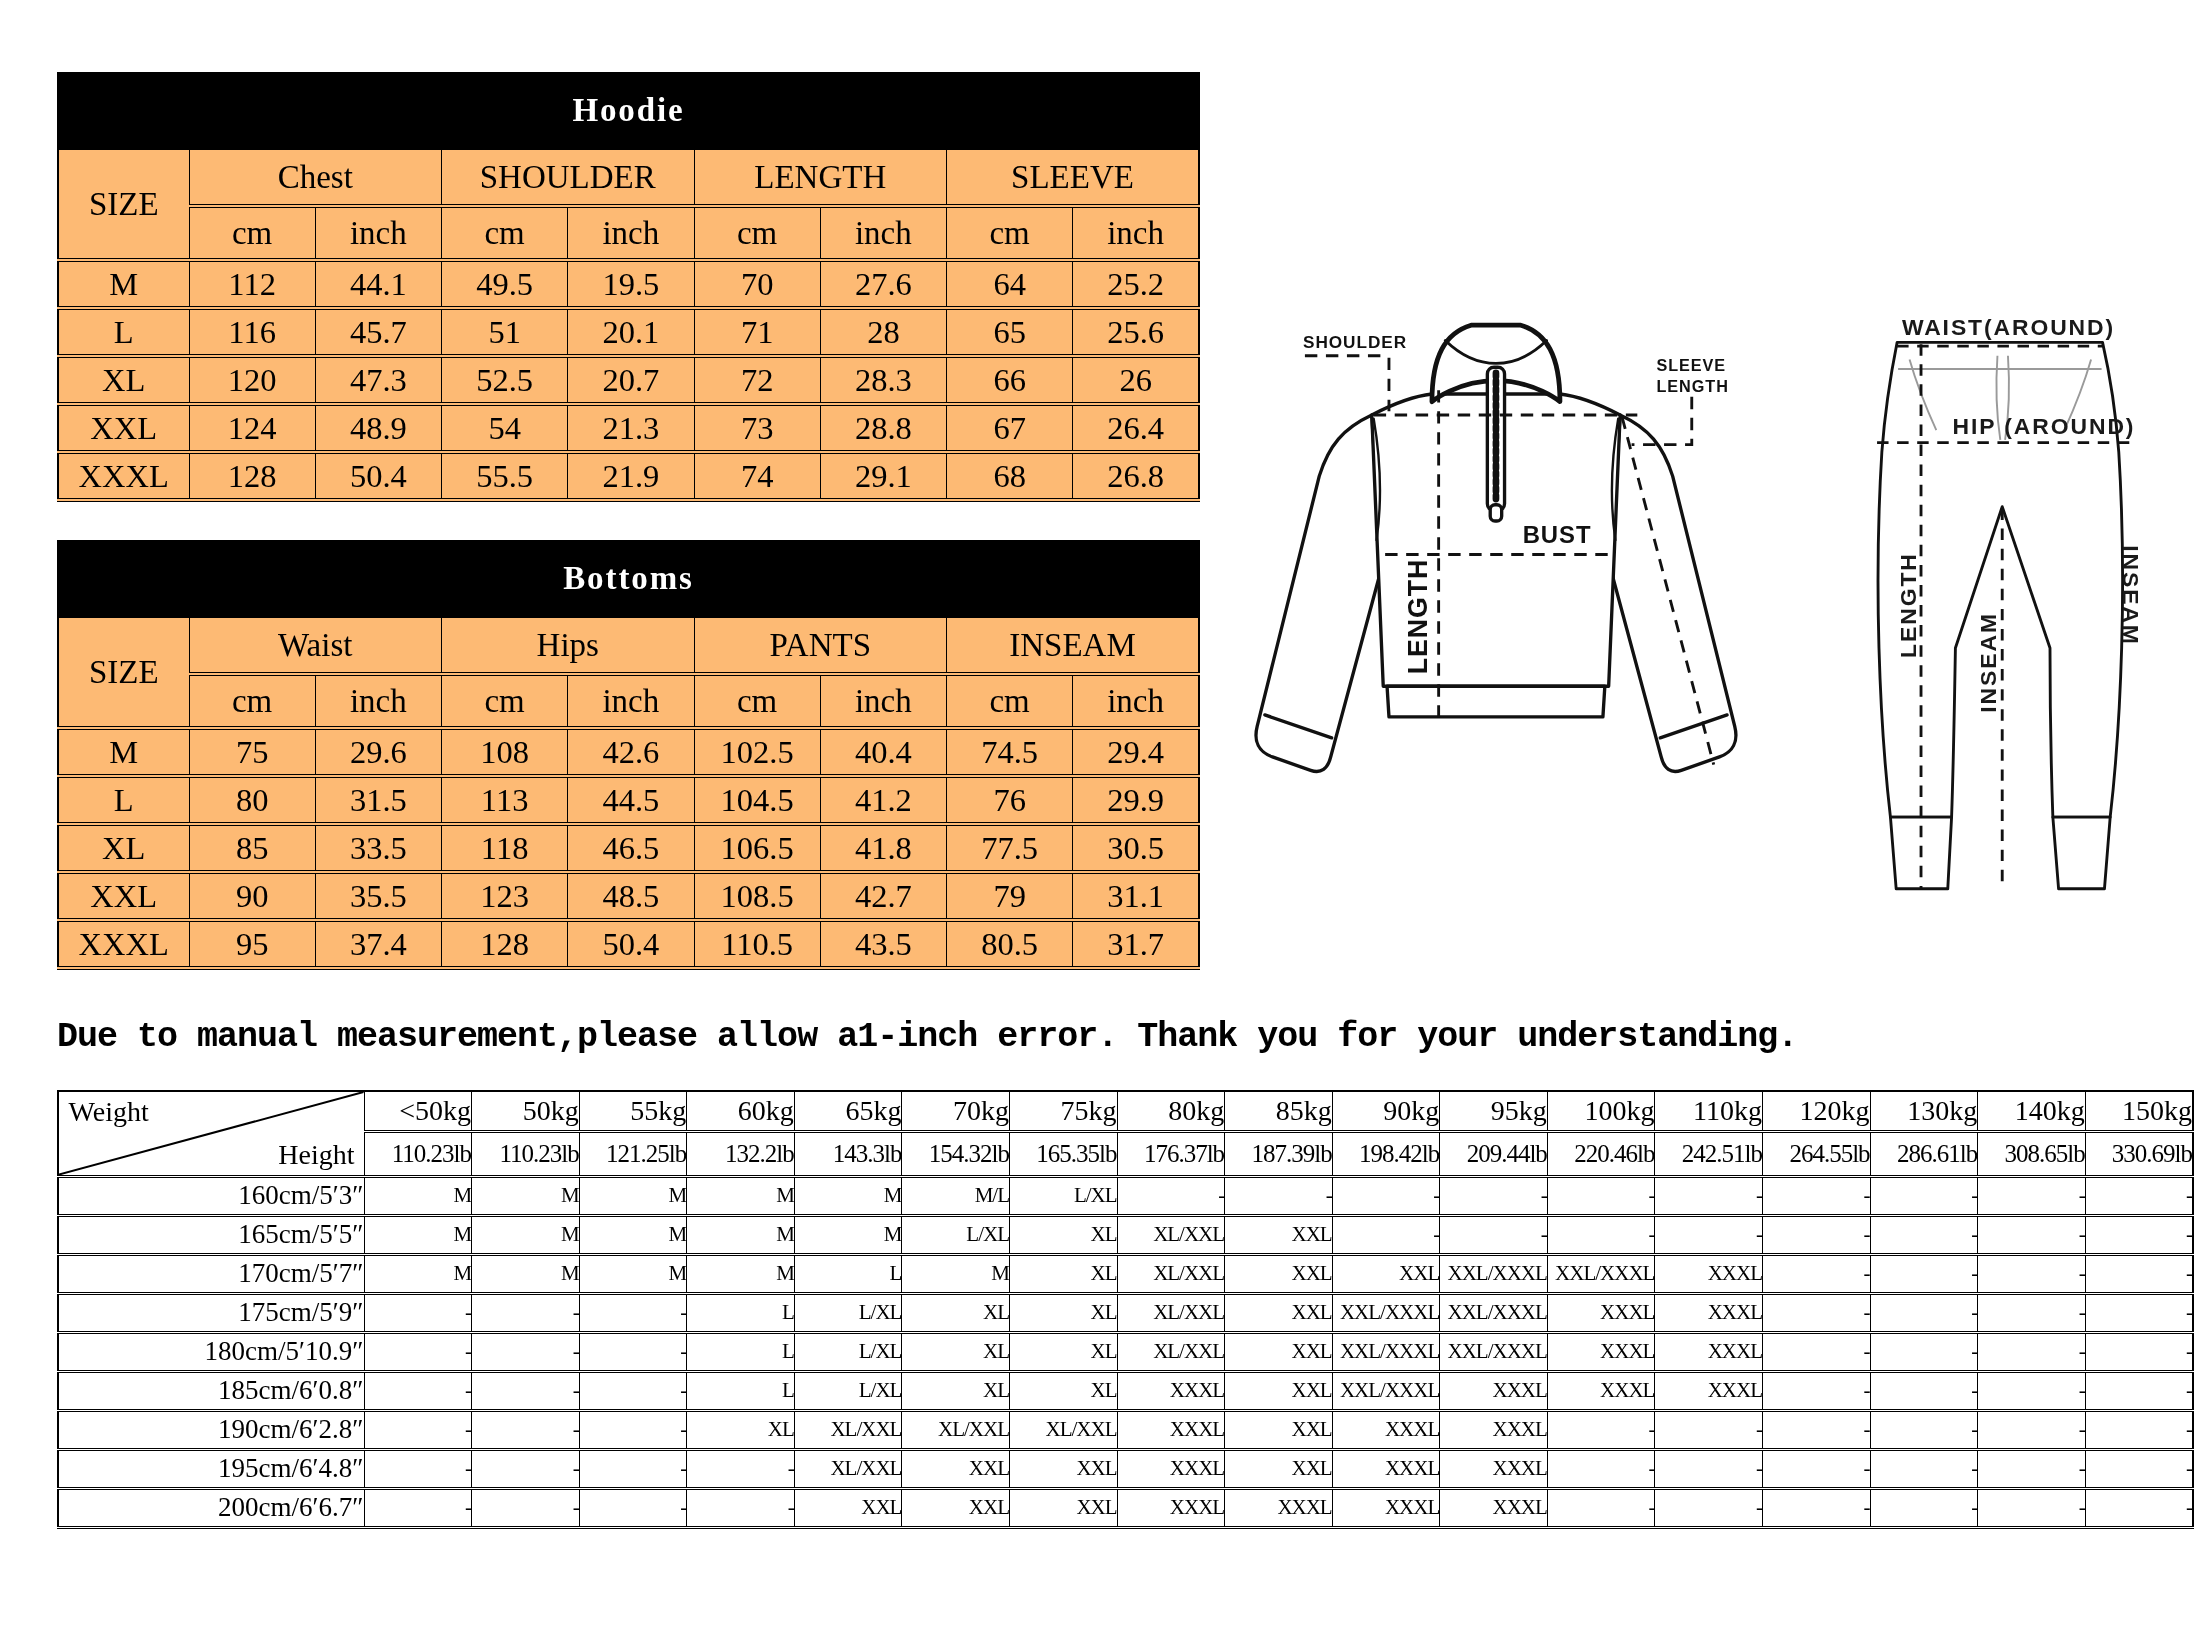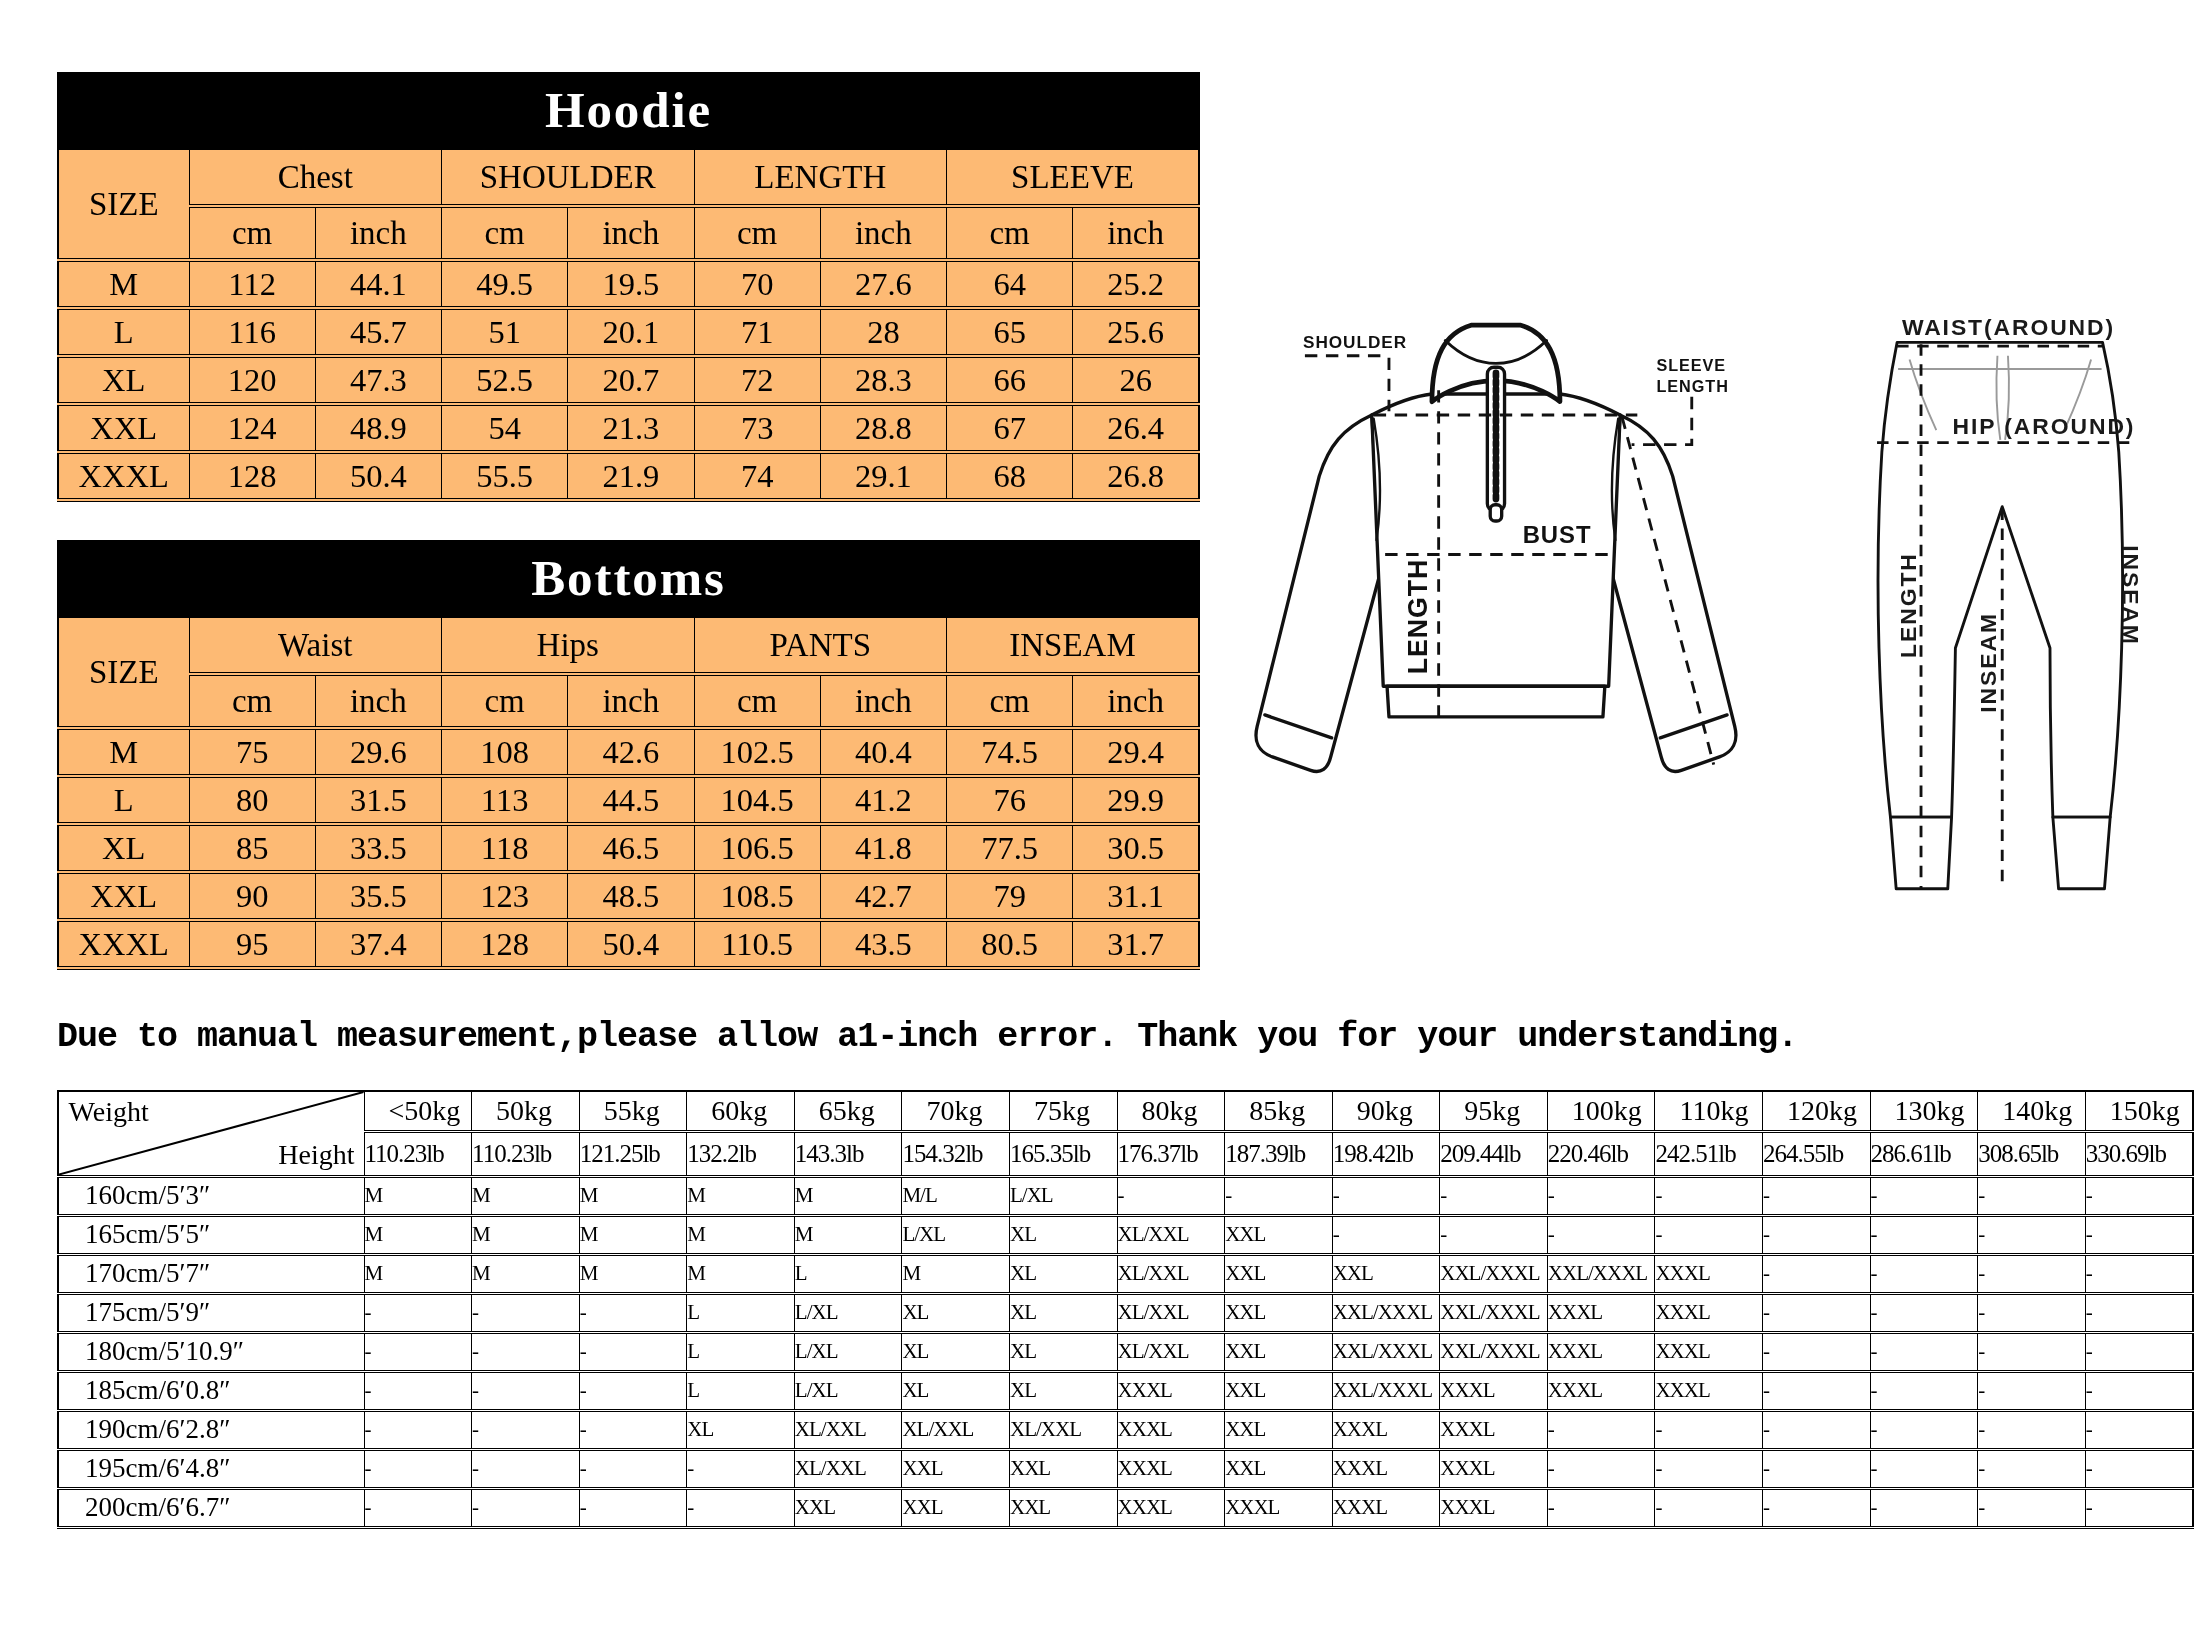--- a/index.html
+++ b/index.html
@@ -13,21 +13,21 @@
   
   .titlebar {
     background:#000; color:#fff; display:flex; align-items:center; justify-content:center;
     font-weight:bold;
   }
 
   
   .spec-block { left:57px; width:1143px; }
   #hoodie-block { top:72px; }
   #bottoms-block { top:540px; }
-  .spec-block .titlebar { height:76px; font-size:51px; letter-spacing:1.9px; }
+  .spec-block .titlebar { height:76px; font-size:33px; letter-spacing:1.9px; }
   table.spec-table {
     width:100%; border-collapse:collapse; table-layout:fixed; background:#fdba74;
     border:2.9px solid #000; text-align:center; font-size:32.5px;
   }
   .spec-table th, .spec-table td {
     border-left:1.9px solid #000; border-right:1.9px solid #000;
     border-bottom:4.8px double #000; border-top:none;
     font-weight:normal; text-align:center; vertical-align:middle; padding:0;
   }
   .spec-table thead th { font-size:33px; }
@@ -40,21 +40,21 @@
     left:57px; top:1017px; width:2103px;
     font-family:"Liberation Mono","DejaVu Sans Mono",monospace;
     font-weight:bold; font-size:35px; letter-spacing:-1px; white-space:nowrap;
   }
 
   
   #sizeref-block { left:57px; top:1090px; width:2137px; }
   #sizeref-block .titlebar { height:108px; font-size:52px; letter-spacing:1.9px; }
   table.sizeref-table {
     width:100%; border-collapse:collapse; table-layout:fixed; background:#fff;
-    border:2.9px solid #000; text-align:left;
+    border:2.9px solid #000; text-align:right;
   }
   .sizeref-table th, .sizeref-table td {
     border-left:1.9px solid #000; border-right:1.9px solid #000;
     border-bottom:3.8px double #000; border-top:none;
     font-weight:normal; vertical-align:middle; padding:0; overflow:hidden;
   }
   .sizeref-table tr.kg-row { height:40px; }
   .sizeref-table tr.lb-row { height:45px; }
   .sizeref-table tbody tr { height:39px; }
   .sizeref-table th.kg-cell { font-size:28px;padding-left:24px; }

